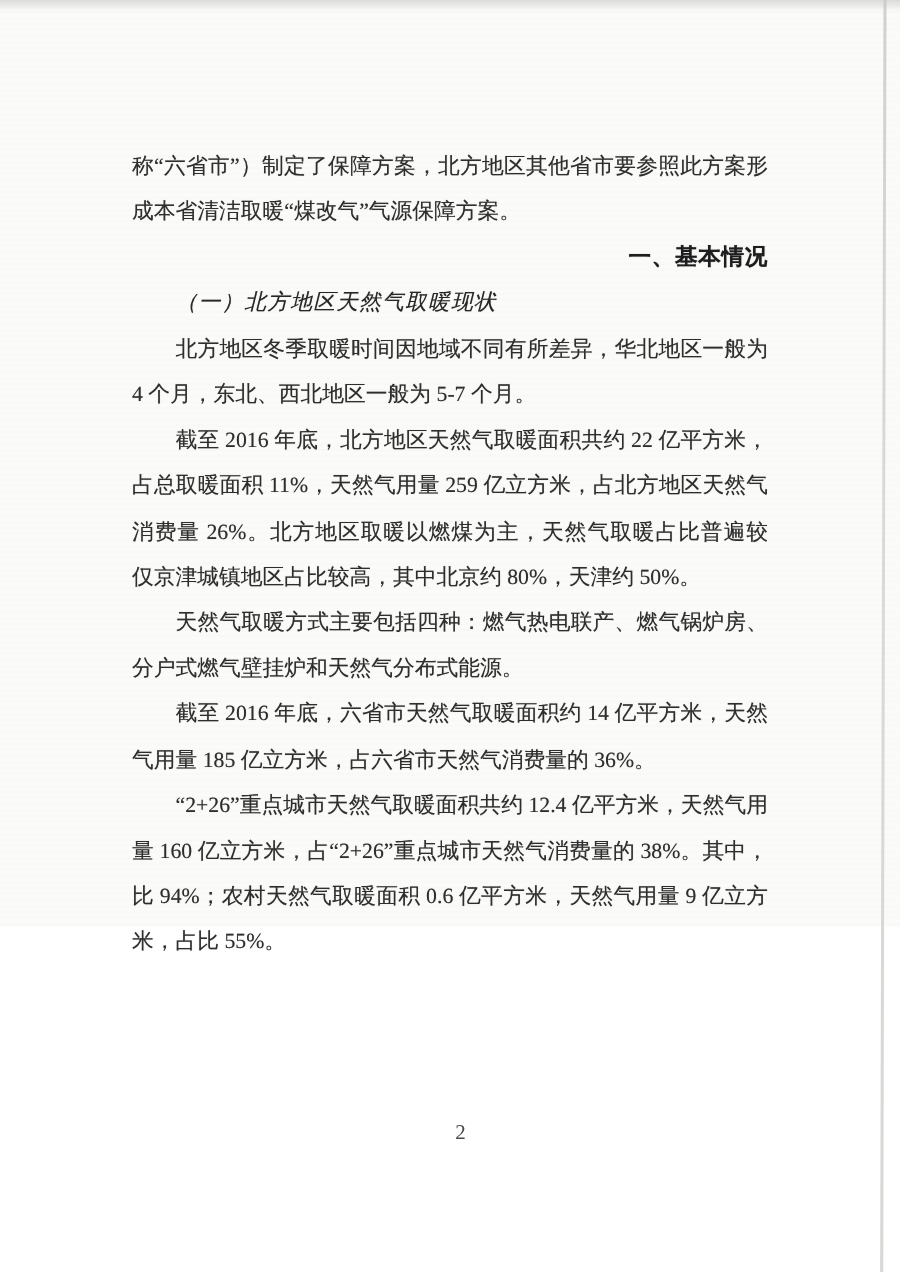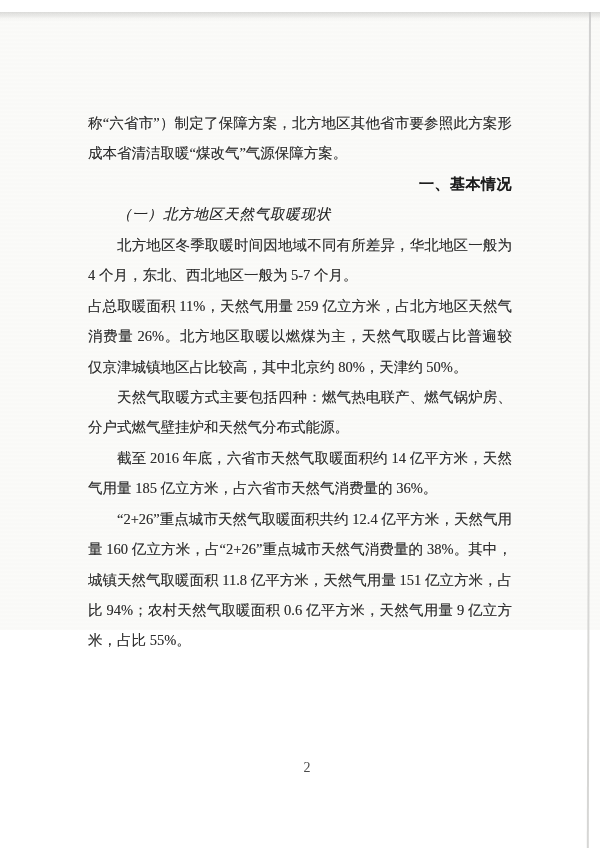--- a/index.html
+++ b/index.html
@@ -11,21 +11,21 @@
   }
 
   body {
     font-family: "Liberation Serif", "DejaVu Serif", serif;
     background: #ffffff;
   }
 
   
   .scan-page {
     position: absolute;
-    top: 12px; left: 0;
+    top: 0; left: 0;
     width: 600px; height: 618px;
     background:
       repeating-linear-gradient(
         180deg,
         rgba(0,0,0,0.012) 0px,
         rgba(0,0,0,0.0)   2px,
         rgba(0,0,0,0.012) 4px
       ),
       linear-gradient(180deg, #f2f2f0 0px, #fbfbf9 10px, #fbfbf9 100%);
   }
@@ -110,28 +110,28 @@
   <div class="scan-streak"></div>
 
   <div class="text-block">
 
   <div class="ln body justify">称“六省市”）制定了保障方案，北方地区其他省市要参照此方案形</div>
       <div class="ln body">成本省清洁取暖“煤改气”气源保障方案。</div>
       <div class="ln heading-bold indent">一、基本情况</div>
       <div class="ln heading-kai indent">（一）北方地区天然气取暖现状</div>
       <div class="ln body indent justify">北方地区冬季取暖时间因地域不同有所差异，华北地区一般为</div>
       <div class="ln body">4 个月，东北、西北地区一般为 5-7 个月。</div>
+      <div class="ln body indent justify">截至 2016 年底，北方地区天然气取暖面积共约 22 亿平方米，</div>
       <div class="ln body justify">占总取暖面积 11%，天然气用量 259 亿立方米，占北方地区天然气</div>
       <div class="ln body justify">消费量 26%。北方地区取暖以燃煤为主，天然气取暖占比普遍较低，</div>
       <div class="ln body">仅京津城镇地区占比较高，其中北京约 80%，天津约 50%。</div>
       <div class="ln body indent justify">天然气取暖方式主要包括四种：燃气热电联产、燃气锅炉房、</div>
       <div class="ln body">分户式燃气壁挂炉和天然气分布式能源。</div>
       <div class="ln body indent justify">截至 2016 年底，六省市天然气取暖面积约 14 亿平方米，天然</div>
       <div class="ln body">气用量 185 亿立方米，占六省市天然气消费量的 36%。</div>
       <div class="ln body indent justify">“2+26”重点城市天然气取暖面积共约 12.4 亿平方米，天然气用</div>
       <div class="ln body justify">量 160 亿立方米，占“2+26”重点城市天然气消费量的 38%。其中，</div>
-      <div class="ln body justify">城镇天然气取暖面积 11.8 亿平方米，天然气用量 151 亿立方米，占</div>
       <div class="ln body justify">比 94%；农村天然气取暖面积 0.6 亿平方米，天然气用量 9 亿立方</div>
       <div class="ln body">米，占比 55%。</div>
     </div>
 
   <div class="page-footer">2</div>
 </div>
 
 </body></html>

